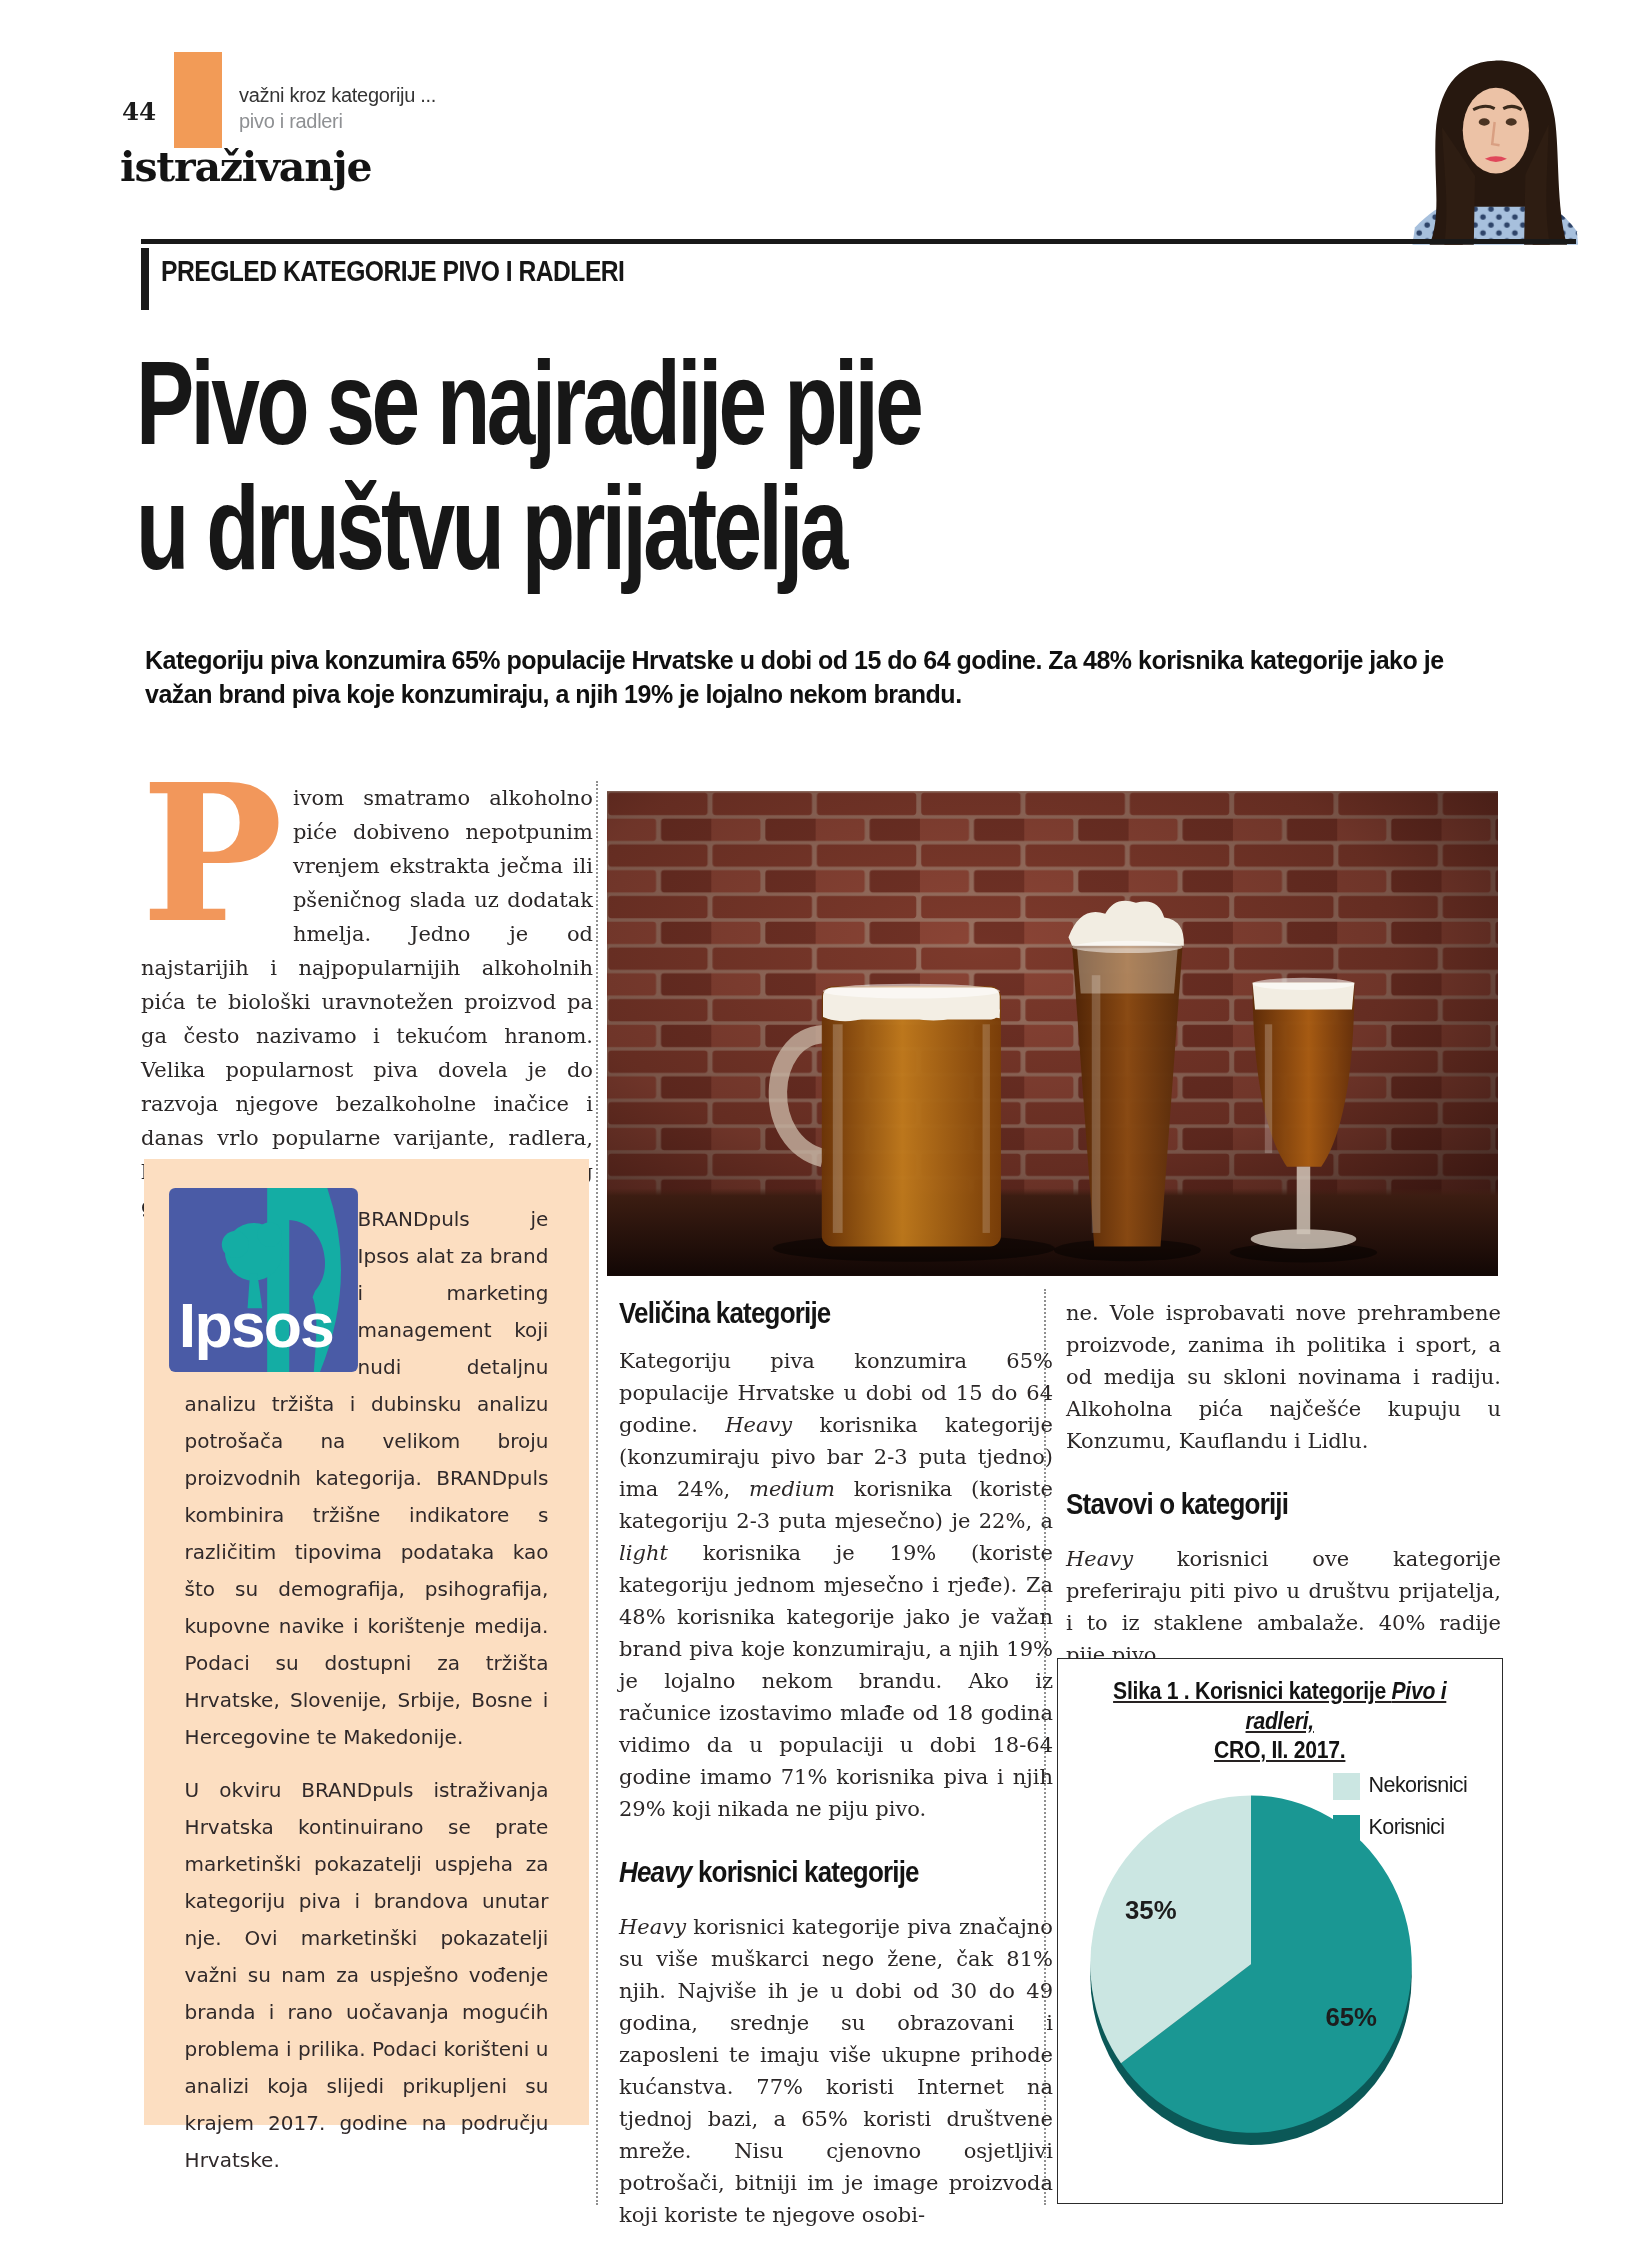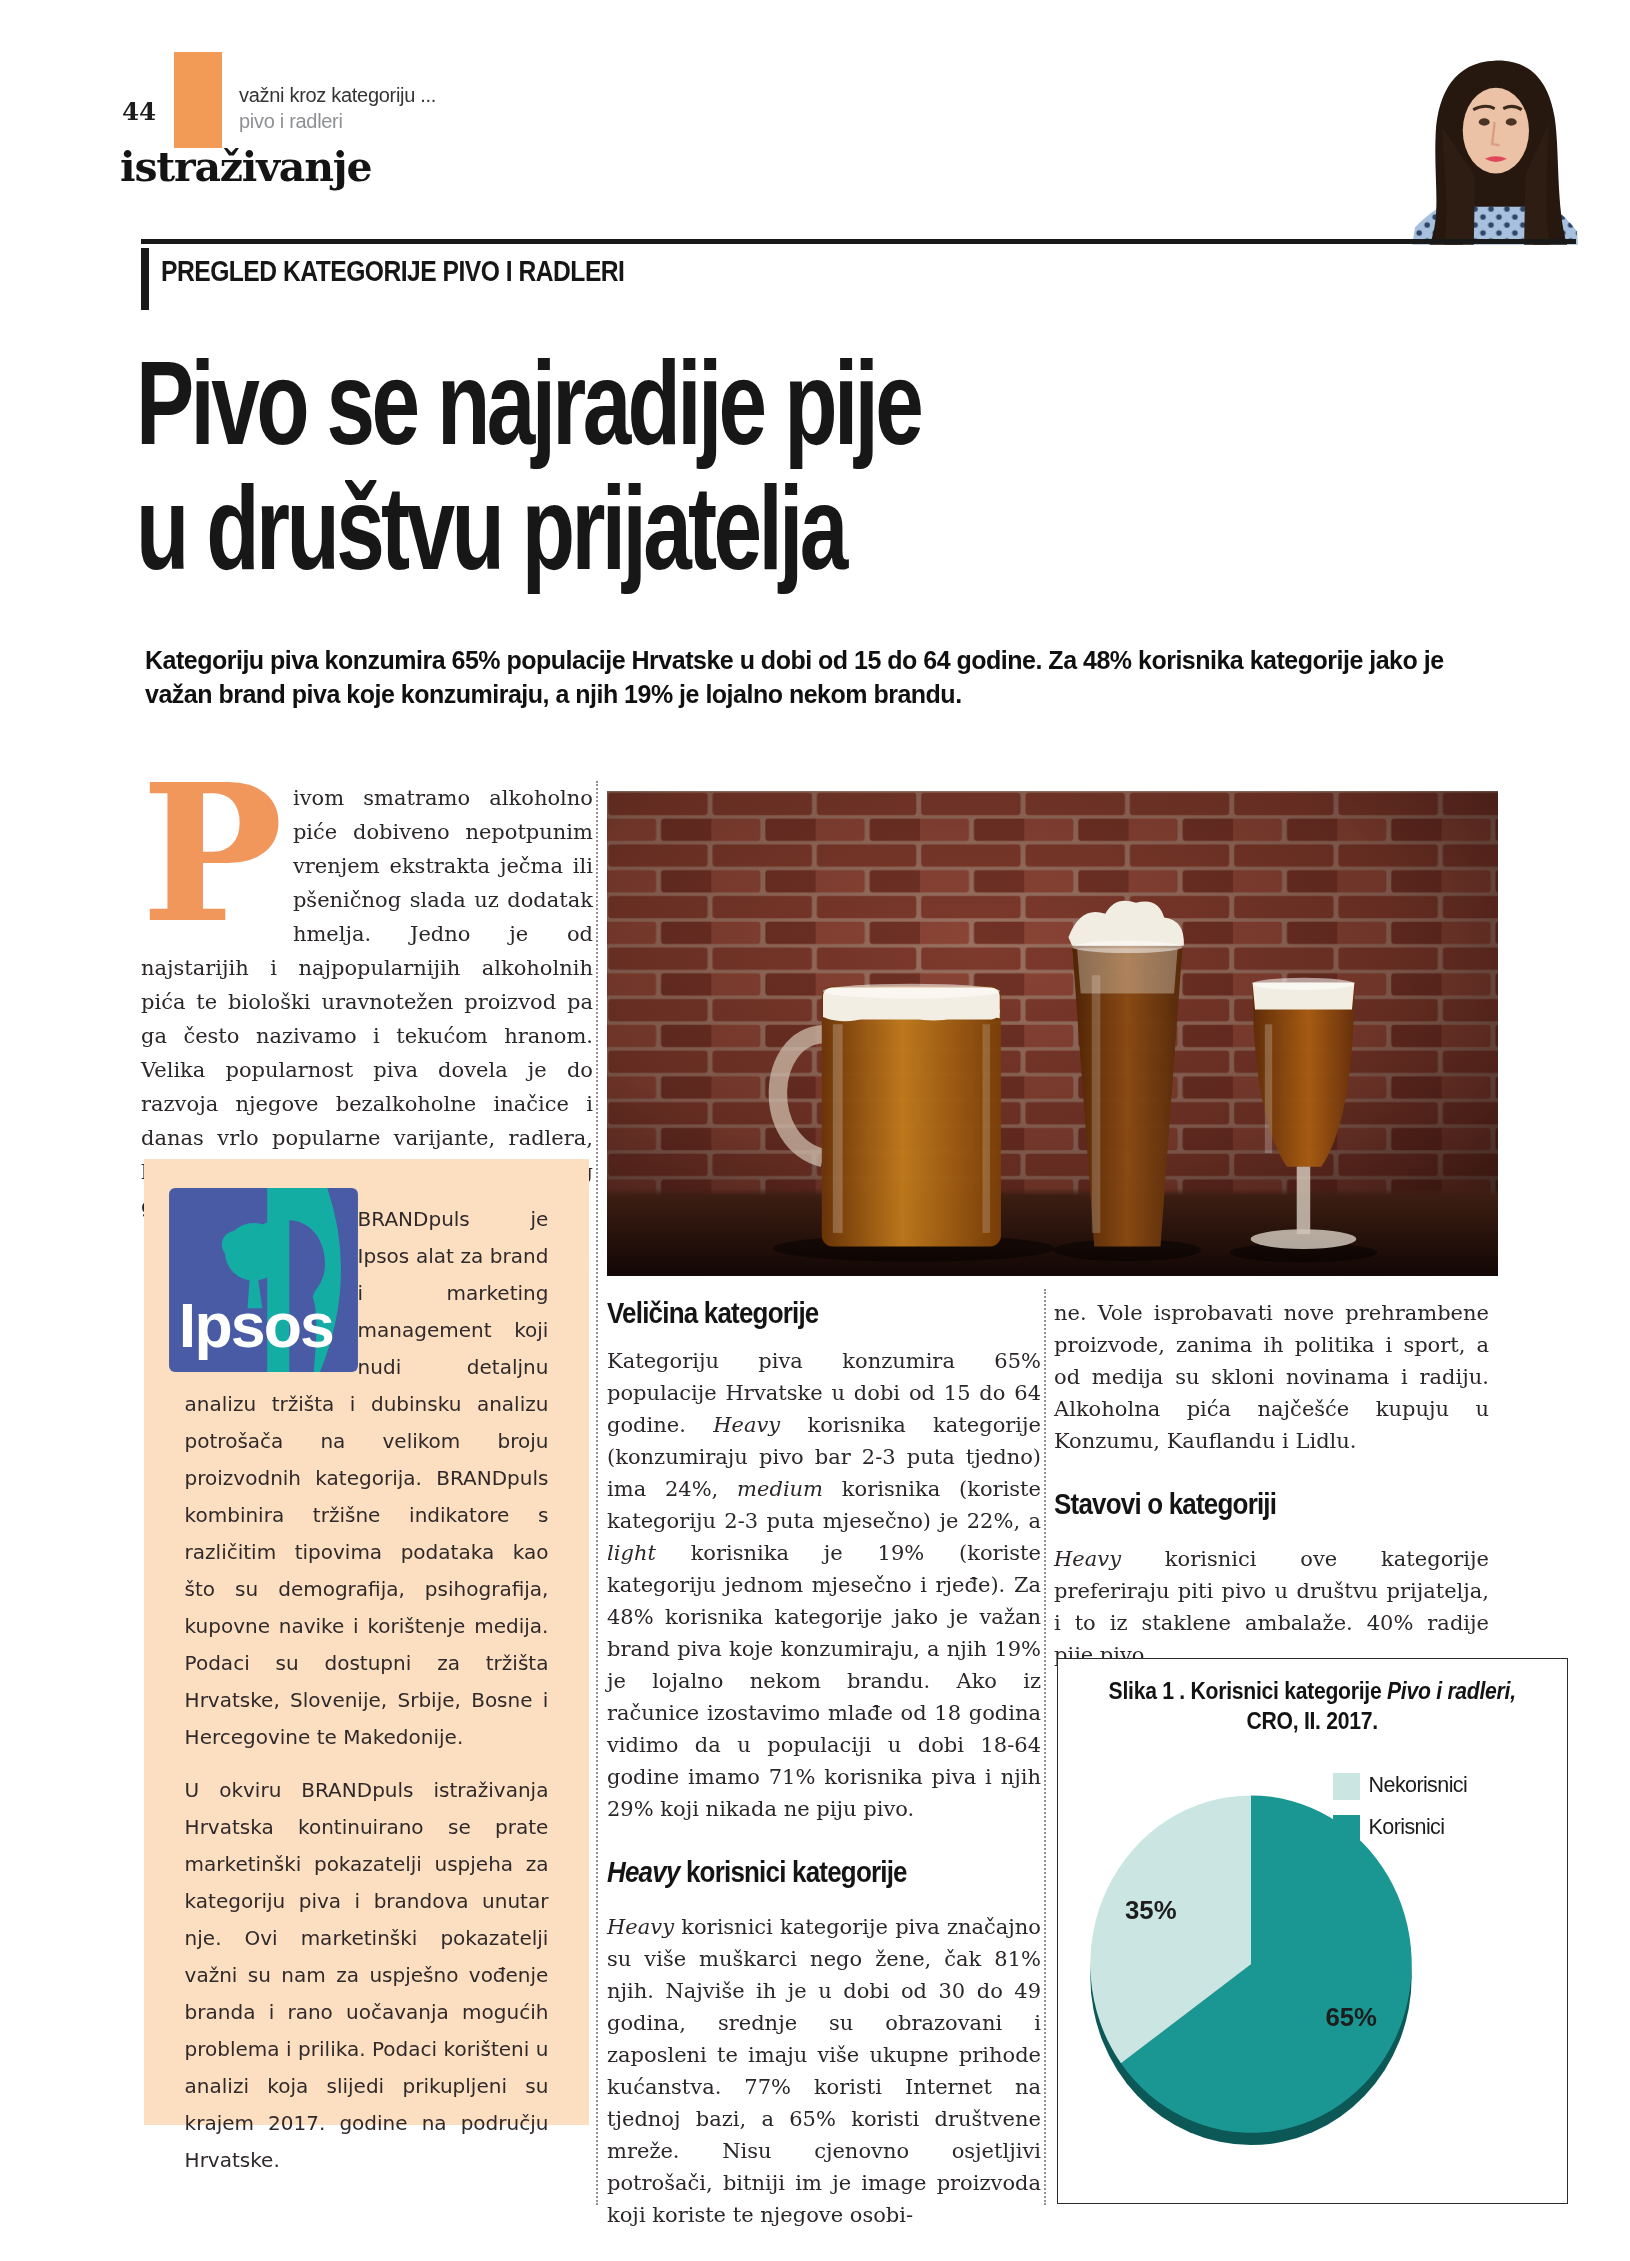--- a/index.html
+++ b/index.html
@@ -47,35 +47,35 @@
            margin:3.7px 9.8px 0 0;}
 
   .ipsos-box{left:144px;top:1159px;width:445px;height:966px;background:#fcdec1;
              box-sizing:border-box;padding:26px 24.6px;font-family:"DejaVu Sans",sans-serif;
              font-size:20px;line-height:37px;text-align:justify;color:#30292a;}
   .ipsos-box p{margin:16px;}
   .ipsos-logo{float:left;width:173px;height:184px;margin:2.5px 16px 7.4px 0;}
 
   .beer-photo{left:607px;top:791px;width:891px;height:485px;}
 
-  .col{font-size:21px;line-height:32px;text-align:justify;color:#2b2727;}
+  .col{font-size:21px;line-height:32px;text-align:justify;color:#2b2727;margin-left:12px;}
   .col-mid{left:607px;top:1297px;width:434px;}
   .col-right{left:1054px;top:1297px;width:435px;}
   .colhead{font-family:"Liberation Sans",sans-serif;font-weight:bold;font-size:29.5px;
            letter-spacing:-0.9px;color:#141414;transform:scaleX(.88);transform-origin:0 50%;
            margin:0;white-space:nowrap;}
   .col p{margin:0;}
   .mt1{margin-top:16px !important;}
   .mt2{margin-top:31px !important;}
   .mt3{margin-top:23px !important;}
   i, .it{font-style:italic;}
 
   
-  .figure{left:1057px;top:1658px;width:511px;height:546px;border:1.8px solid #2c2c2c;
-          background:#fff;box-sizing:border-box;}
+  .figure{left:1057px;top:1658px;width:446px;height:546px;border:1.8px solid #2c2c2c;
+          background:#fff;box-sizing:border-box;text-decoration:underline;}
   .fig-caption{margin:18.4px 12.3px 0;text-align:center;font-family:"Liberation Sans",sans-serif;
                font-weight:bold;font-size:23px;line-height:29.5px;letter-spacing:-0.3px;
                color:#131313;transform:scaleX(.92);}
   .legend{position:absolute;left:275px;top:114px;z-index:4;}
   .legend-row{display:flex;margin-bottom:14.7px;}
   .legend-swatch{width:27px;height:27px;flex:0 0 27px;}
   .legend-label{margin-left:8.6px;font-family:"Liberation Sans",sans-serif;
                 font-size:21.5px;letter-spacing:-0.6px;color:#1b1b1b;white-space:nowrap;}
   .pie-wrap{position:absolute;left:12.3px;top:123px;width:362px;height:368px;}
   .pie-label{font:bold 42px "Liberation Sans",sans-serif;fill:#1d1d1d;text-anchor:middle;}

